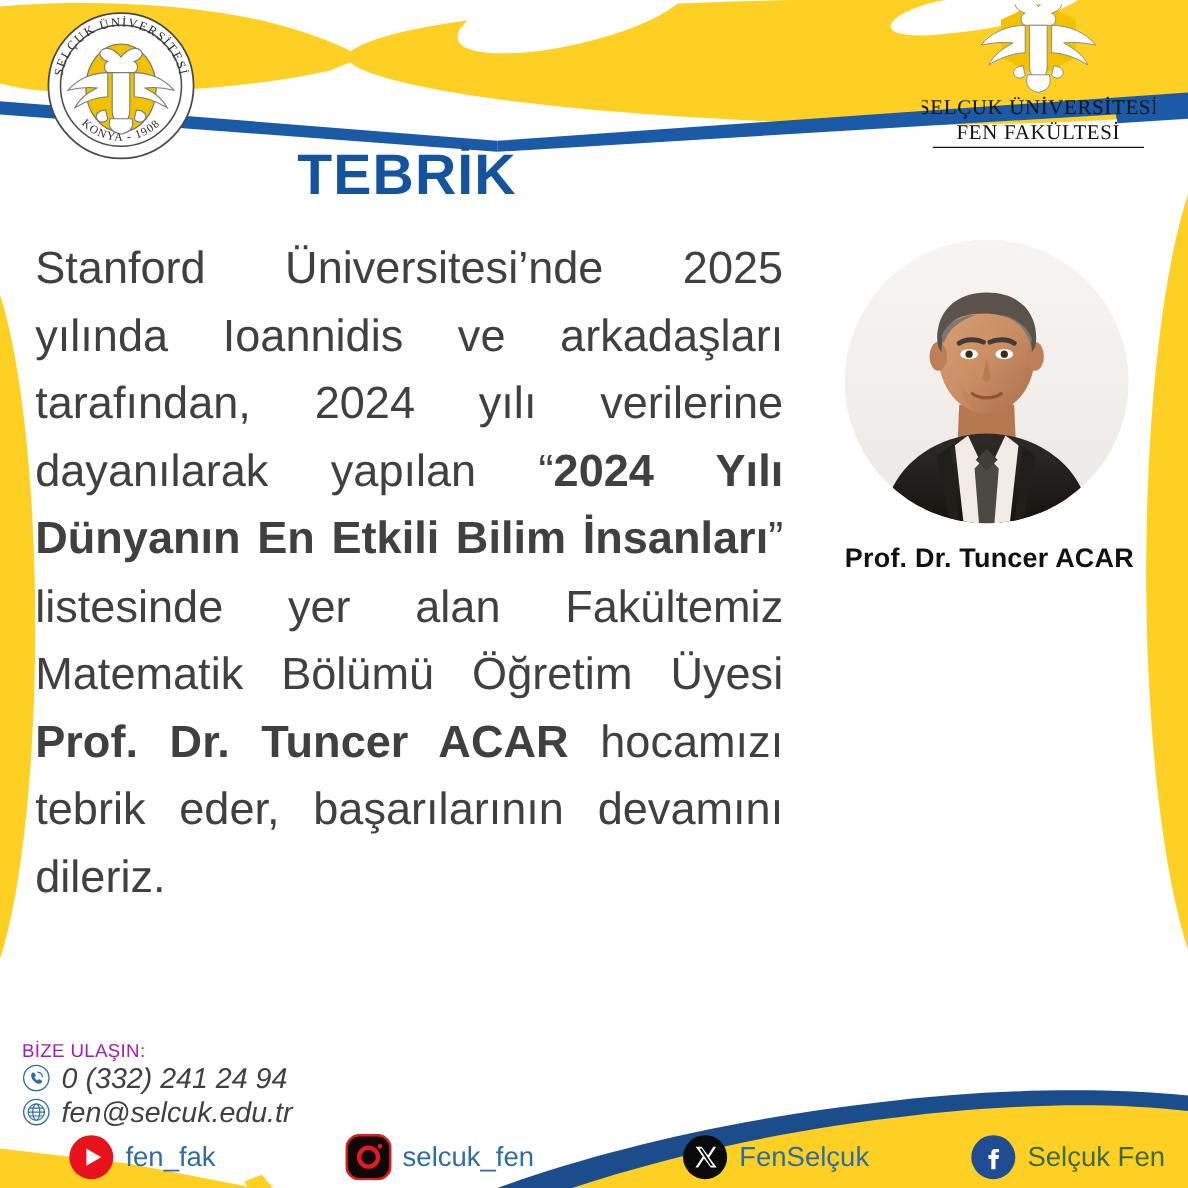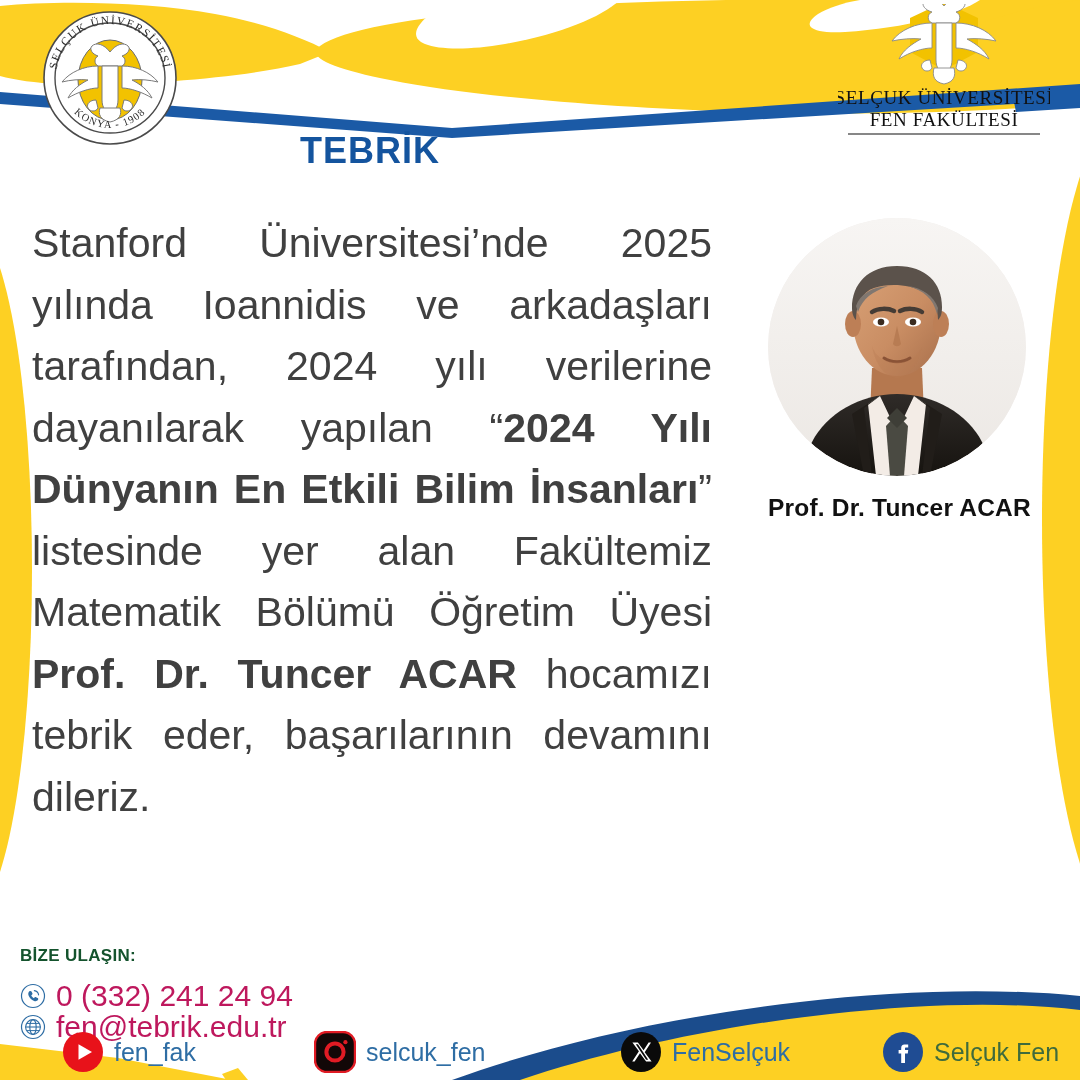--- a/index.html
+++ b/index.html
@@ -23,21 +23,21 @@
   .logo-left{
     position:absolute;left:40px;top:8px;width:140px;height:140px;
   }
   .logo-right{
     position:absolute;left:838px;top:4px;width:212px;height:132px;
   }
 
   .title{
     position:absolute;left:0;top:133px;width:740px;
     text-align:center;
-    font-size:36px;font-weight:bold;letter-spacing:1px;
+    font-size:52px;font-weight:bold;letter-spacing:1px;
     color:#14549E;
     line-height:1;
   }
 
   
   .body-text{
     position:absolute;left:32px;top:213px;width:680px;
     font-size:41px;line-height:61.5px;
     color:#404040;
     text-align:justify;
@@ -63,28 +63,28 @@
     font-size:24.5px;font-weight:bold;color:#111;
     letter-spacing:.2px;
     white-space:nowrap;
   }
 
   
   .contact{
     position:absolute;left:20px;top:946px;width:420px;
   }
   .contact-title{
-    font-size:17px;font-weight:bold;color:#14532d;letter-spacing:.3px;
-    margin:0 0 16px 0;
+    font-size:17px;font-weight:normal;color:#a21caf;letter-spacing:.3px;
+    margin:0 0 0 0;
   }
   .contact-row{
     display:flex;align-items:center;gap:10px;margin-bottom:3px;
   }
   .contact-row .ci{width:26px;height:26px;flex:0 0 26px;}
-  .contact-row .ctext{font-size:30px;color:#be185d;line-height:28px;}
+  .contact-row .ctext{font-size:26px;color:#404040;line-height:28px;font-style:italic;}
 
   .socials{
     position:absolute;left:62px;top:1026px;width:1010px;height:52px;
   }
   .social{
     position:absolute;top:0;display:flex;align-items:center;gap:10px;height:52px;
   }
   .social .si{width:42px;height:42px;flex:0 0 42px;}
   .social .slabel{font-size:25px;color:#2E6DA4;white-space:nowrap;}
   .social.fb .slabel{color:#3F6B3C;}
@@ -260,21 +260,21 @@
 
     <div class="contact-row">
       <svg class="ci" viewBox="0 0 26 26" xmlns="http://www.w3.org/2000/svg">
         <circle cx="13" cy="13" r="11.5" fill="none" stroke="#2E6DA4" stroke-width="1.2"></circle>
         <circle cx="13" cy="13" r="7.4" fill="none" stroke="#2E6DA4" stroke-width="1.1"></circle>
         <ellipse cx="13" cy="13" rx="3.2" ry="7.4" fill="none" stroke="#2E6DA4" stroke-width="1.1"></ellipse>
         <line x1="5.6" y1="13" x2="20.4" y2="13" stroke="#2E6DA4" stroke-width="1.1"></line>
         <line x1="6.8" y1="9.4" x2="19.2" y2="9.4" stroke="#2E6DA4" stroke-width="1"></line>
         <line x1="6.8" y1="16.6" x2="19.2" y2="16.6" stroke="#2E6DA4" stroke-width="1"></line>
       </svg>
-      <div class="ctext">fen@tebrik.edu.tr</div>
+      <div class="ctext">fen@selcuk.edu.tr</div>
     </div>
   </div>
 
   <div class="socials">
 
     <div class="social s-yt">
       <svg class="si" viewBox="0 0 42 42" xmlns="http://www.w3.org/2000/svg">
         <circle cx="21" cy="21" r="20" fill="#E8121A"></circle>
         <path d="M16.5,13.2 L30,21 L16.5,28.8 Z" fill="#ffffff"></path>
       </svg>

